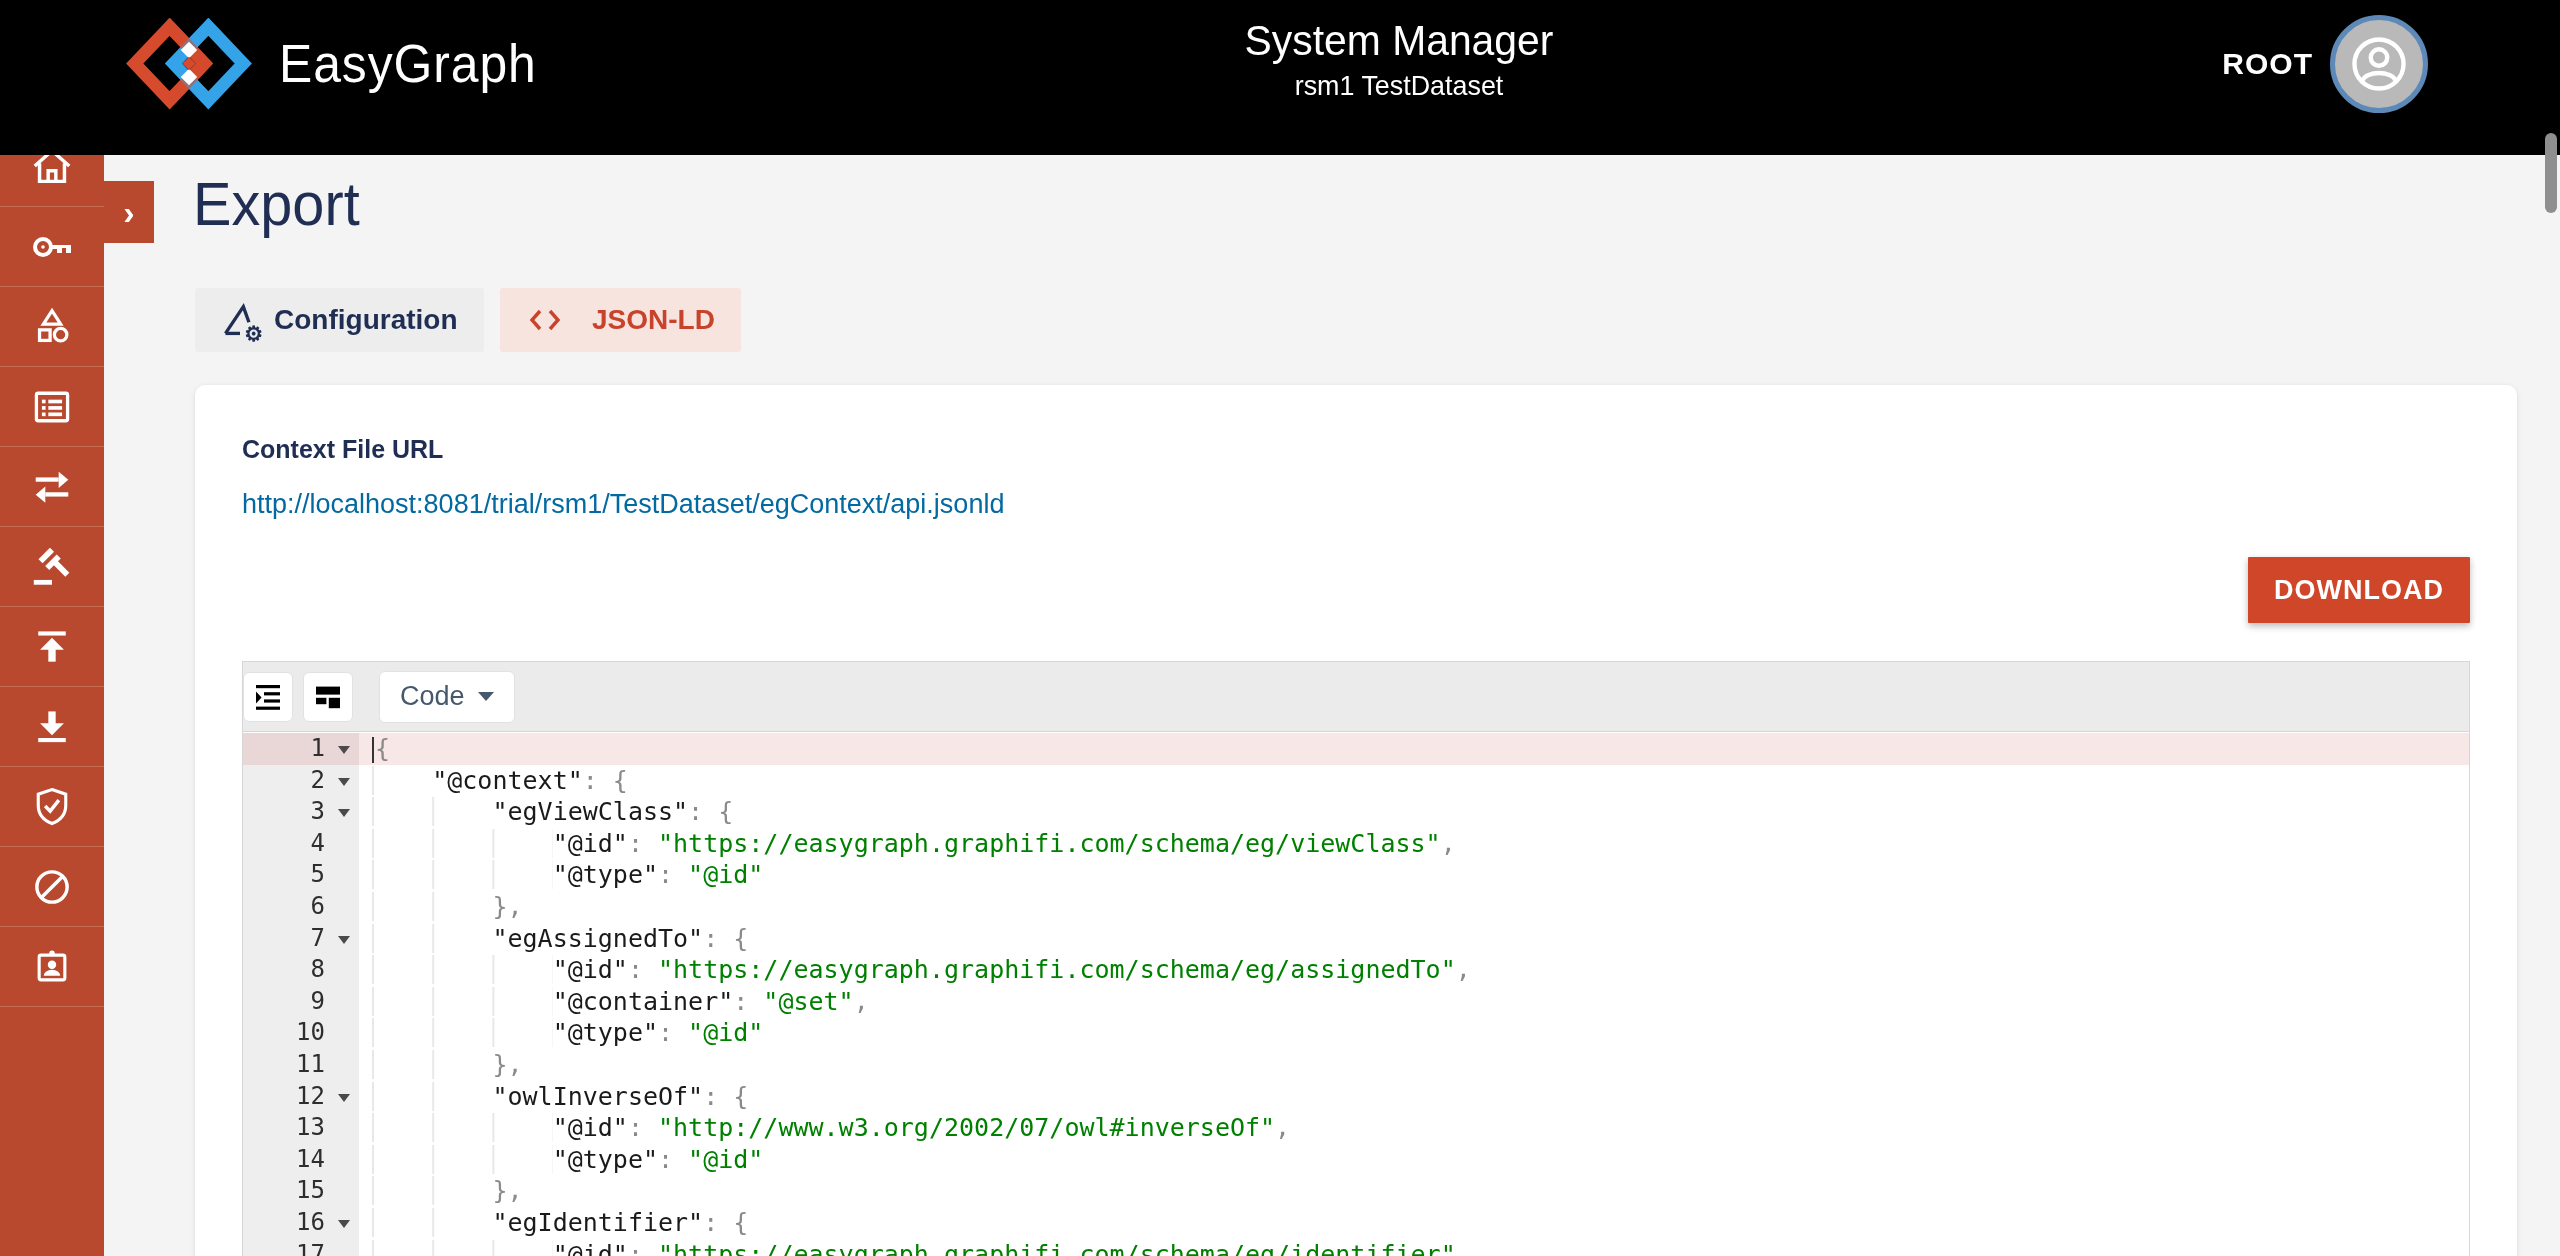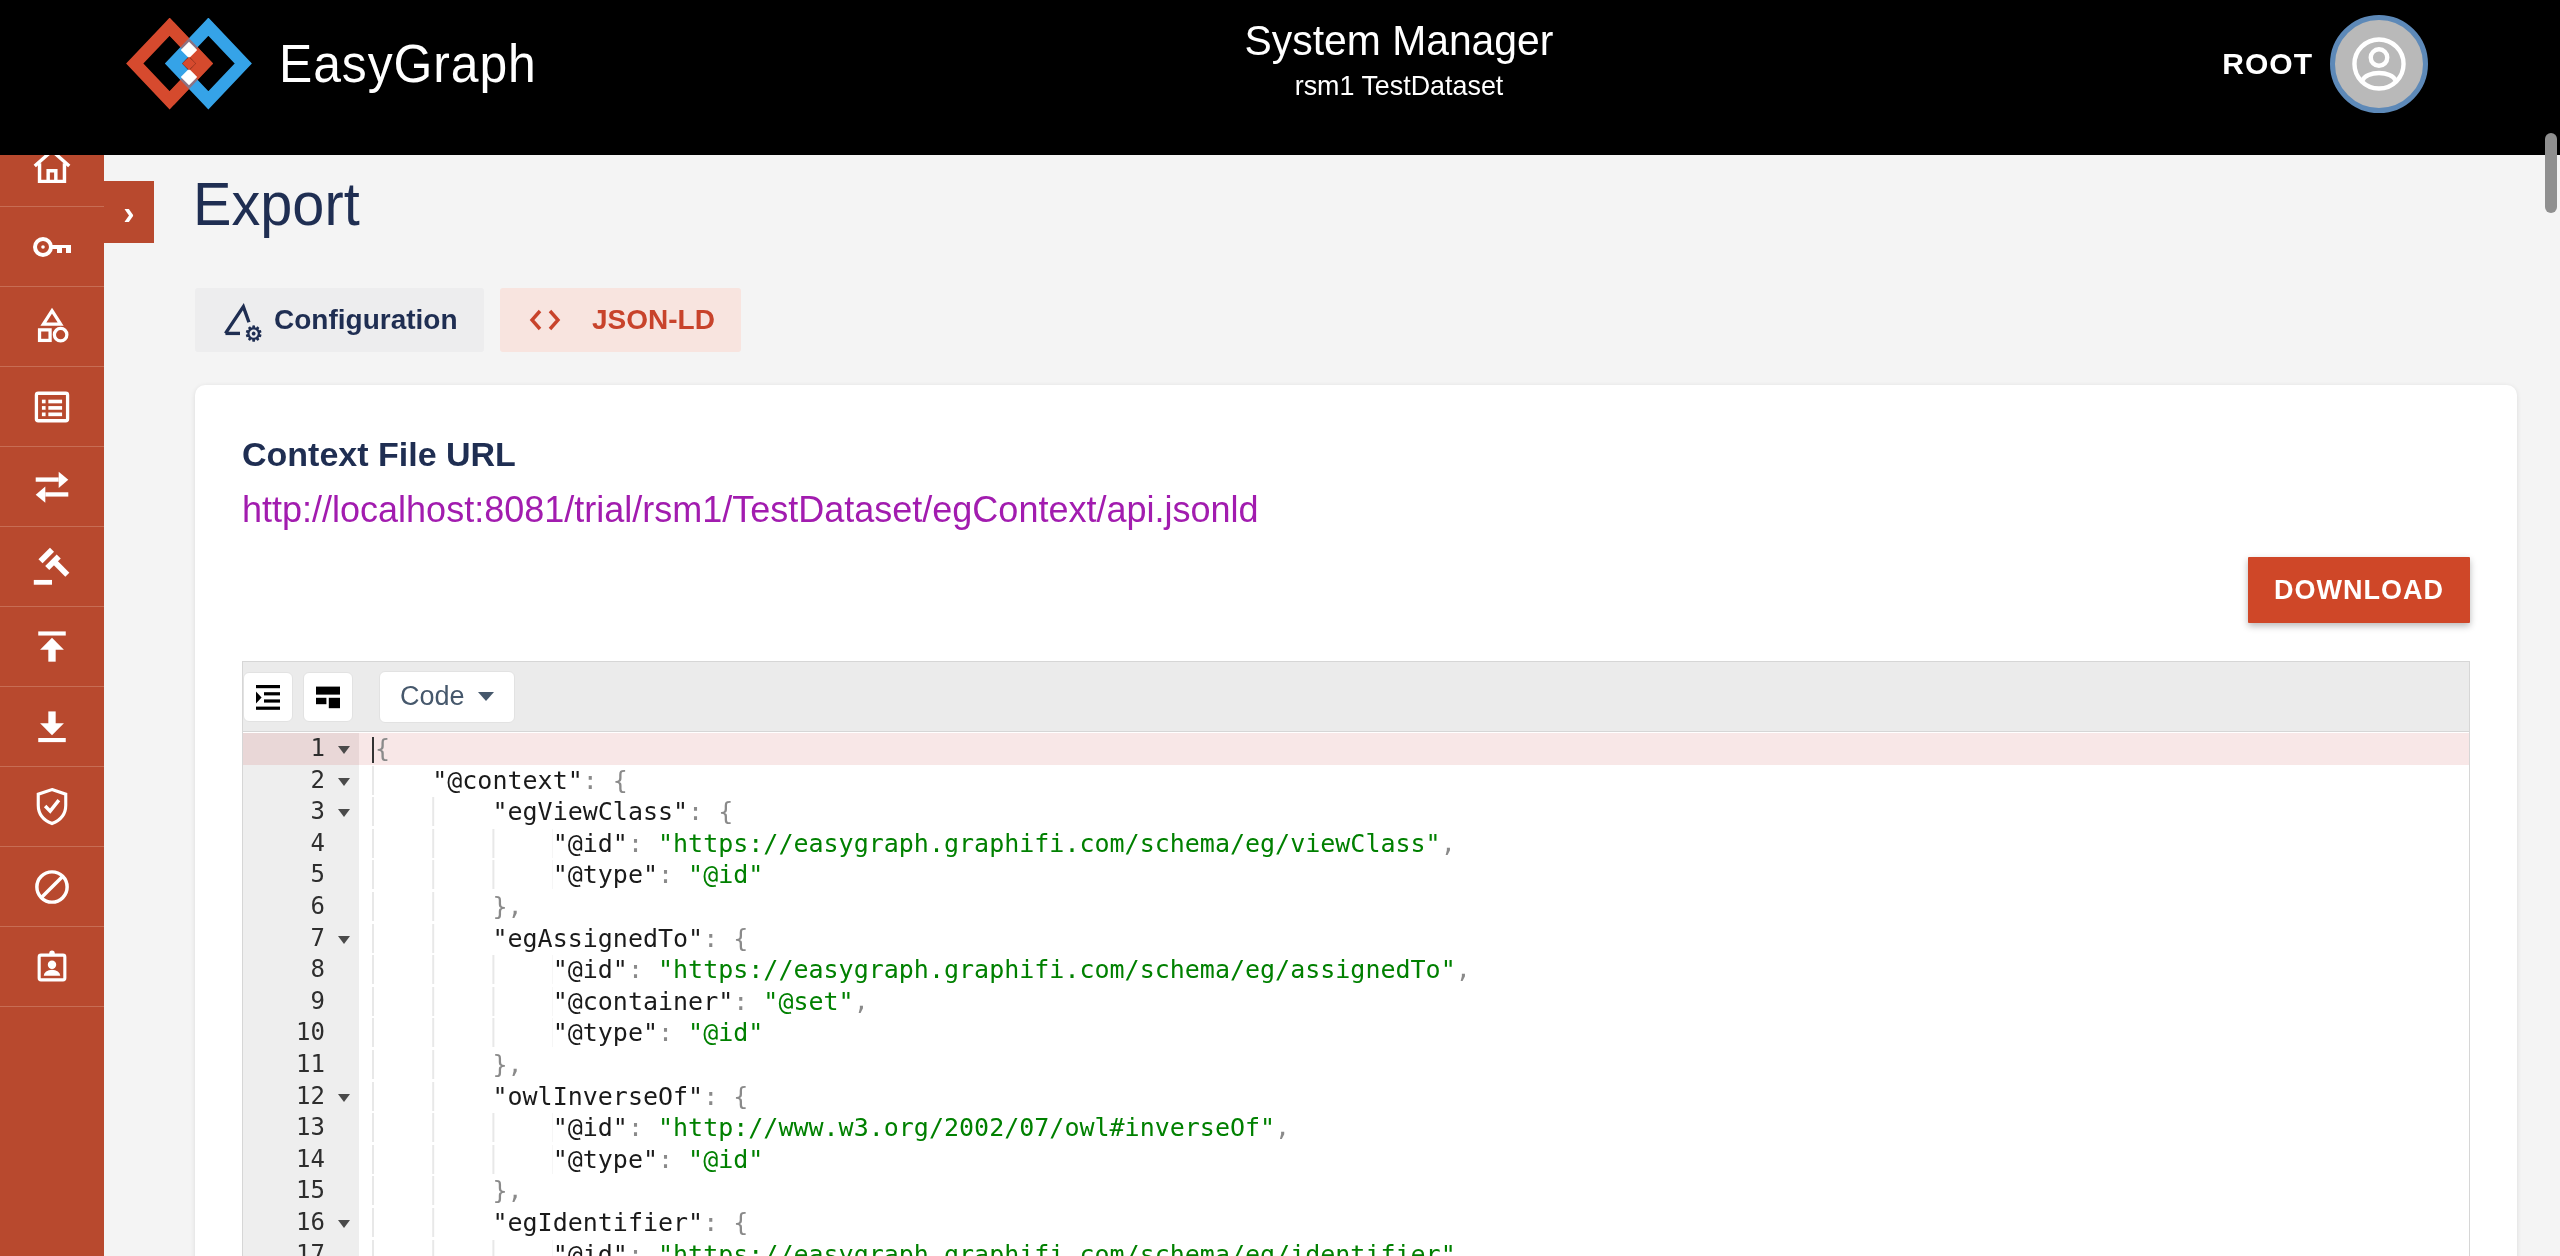--- a/index.html
+++ b/index.html
@@ -31,22 +31,22 @@
   .tab { position:absolute; top:288px; height:64px; display:flex; align-items:center; gap:15px; padding:0 26px;
          font-size:28px; font-weight:700; border-radius:3px; cursor:pointer; z-index:5; }
   .tab-config { left:195px; background:#ededee; color:#1f2e52; }
   .tab-jsonld { left:500px; background:#f8e4df; color:#c8432b;gap:28px; }
   .cfg-ic { position:relative; width:38px; height:38px; }
   .cfg-gear { position:absolute; right:-4px; bottom:-7px; font-size:21px; color:#1f2e52; }
 
   
   .card { position:absolute; left:195px; top:385px; width:2322px; height:1000px; background:#fff;
           border-radius:10px; box-shadow:0 1px 5px rgba(0,0,0,0.10); z-index:4; }
-  .url-label { position:absolute; left:47px; top:50px; font-size:34px; font-weight:700; color:#1f2e52; }
-  .url-link { position:absolute; left:47px; top:104px; font-size:36px; color:#a21caf; text-decoration:none; cursor:pointer; }
+  .url-label { position:absolute; left:47px; top:50px; font-size:25px; font-weight:700; color:#1f2e52; }
+  .url-link { position:absolute; left:47px; top:104px; font-size:27px; color:#0369a1; text-decoration:none; cursor:pointer; }
   .dl-btn { position:absolute; right:47px; top:172px; width:222px; height:66px; background:#cf4728; border:none;
             border-radius:1px; color:#fff; font-family:"Liberation Sans",sans-serif; font-size:27px; font-weight:700;
             letter-spacing:1px; box-shadow:0 3px 7px rgba(0,0,0,0.28); cursor:pointer; }
 
   
   .editor { position:absolute; left:47px; right:47px; top:276px; height:700px; border:1px solid #d6d6d6; background:#fff; }
   .editor-toolbar { height:70px; background:#ebebeb; border-bottom:1px solid #d6d6d6; display:flex; align-items:center; }
   .tb-btn { width:50px; height:50px; background:#fff; border:1px solid #e2e2e2; border-radius:6px; margin-right:10px;
             display:flex; align-items:center; justify-content:center; cursor:pointer; }
   .code-dd { height:52px; padding:0 20px; margin-left:16px; background:#fff; border:1px solid #e2e2e2; border-radius:6px;

